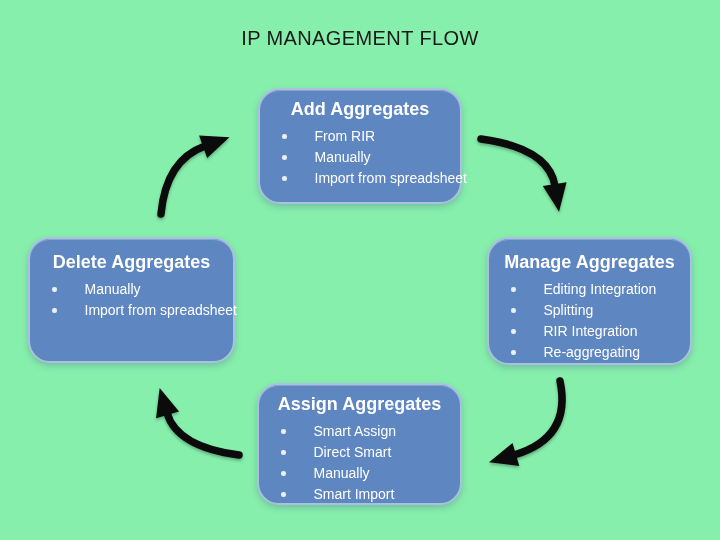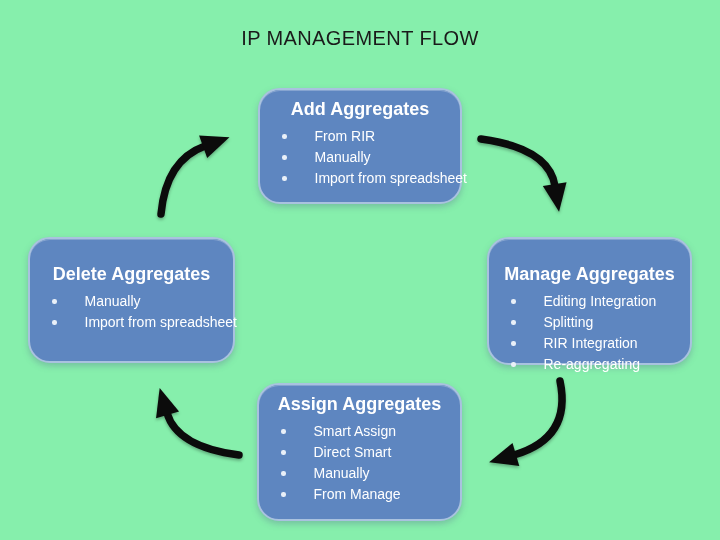--- a/index.html
+++ b/index.html
@@ -20,24 +20,24 @@
   #ah path{fill:var(--arrow,#0b0b0b);}
   .box{
     position:absolute;box-sizing:border-box;
     background:var(--box_fill,#5e86c0);
     border:2px solid var(--box_border,#a7c0de);
     border-radius:22px;
     box-shadow:0 3px 6px rgba(90,110,140,.35), inset 0 1px 0 rgba(255,255,255,.25);
     color:var(--box_text,#ffffff);
     padding:8px 10px 8px 10px;
   }
-  .box-manage, .box-delete{padding-top:24px;}
+  .box-manage, .box-delete{padding-top:12px;}
   .box-add   {left:258px;top:88px; width:204px;height:116px;}
   .box-manage{left:487px;top:237px;width:205px;height:128px;}
-  .box-assign{left:257px;top:383px;width:205px;height:138px;}
+  .box-assign{left:257px;top:383px;width:205px;height:122px;}
   .box-delete{left:28px; top:237px;width:207px;height:126px;}
   .box-title{
     font-size:18px;font-weight:bold;line-height:22px;text-align:center;
     margin:0 0 6px 0;white-space:nowrap;
   }
   .box ul{list-style:none;margin:0;padding:0;}
   .box li{display:flex;align-items:flex-start;line-height:21px;font-size:14px;}
   .dot{
     flex:none;width:4.5px;height:4.5px;border-radius:50%;
     background:var(--bullet,#eaf0f8);margin:8px 0 0 12px;
@@ -113,21 +113,21 @@
       <li>
           <span class="dot"></span>
           <span class="btxt">Direct Smart</span>
         </li>
       <li>
           <span class="dot"></span>
           <span class="btxt">Manually</span>
         </li>
       <li>
           <span class="dot"></span>
-          <span class="btxt">From Manage</span>
+          <span class="btxt">Smart Import</span>
         </li>
     </ul>
   </div>
 
   <div class="box box-delete">
     <div class="box-title">Delete Aggregates</div>
     <ul>
       <li>
           <span class="dot"></span>
           <span class="btxt">Manually</span>

